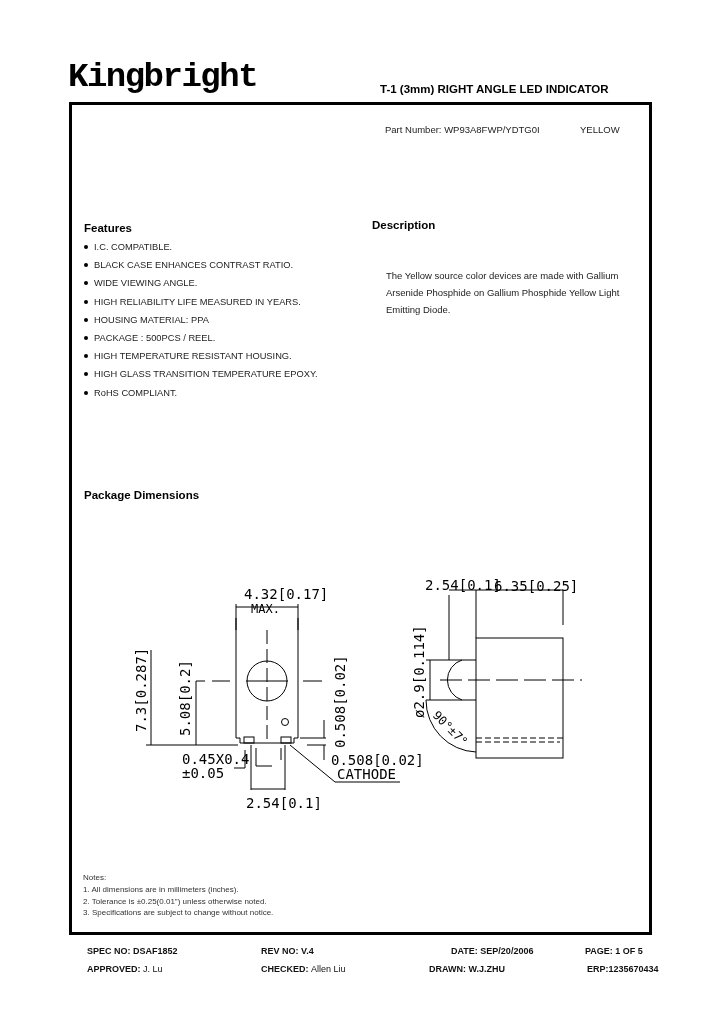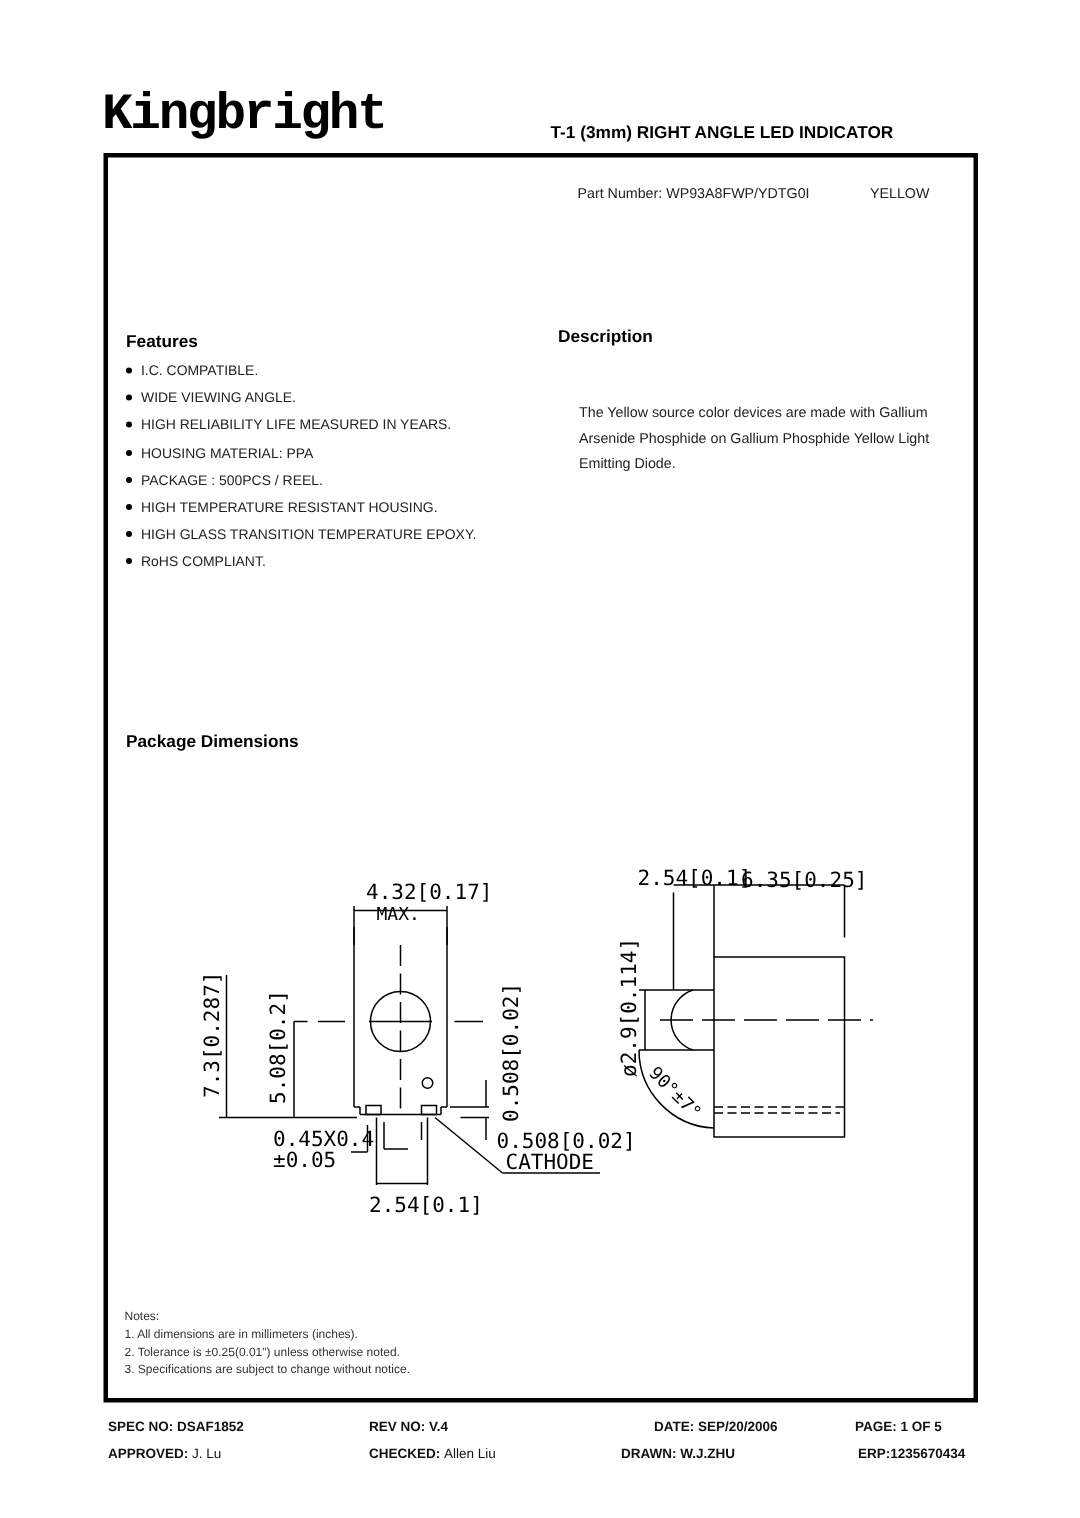--- a/index.html
+++ b/index.html
@@ -1,49 +1,50 @@
 <!DOCTYPE html>
 <html><head>
 <meta charset="utf-8">
 <style>
   html,body{margin:0;padding:0;background:#fff;}
   body{width:720px;height:1012px;position:relative;overflow:hidden;font-family:"Liberation Sans",sans-serif;color:#000;}
   .abs{position:absolute;}
   .logo{left:68px;top:58px;font-size:34px;font-weight:bold;letter-spacing:-1.5px;font-family:Liberation Mono, monospace;}
-  .doc-title{left:367px;top:83px;font-size:11.5px;font-weight:bold;}
+  .doc-title{left:380px;top:83px;font-size:11.5px;font-weight:bold;}
   .frame{left:69px;top:102px;width:577px;height:827px;border:3px solid #000;}
   .part{left:385px;top:124px;font-size:9.5px;color:#222;}
   .part-color{left:580px;top:124px;font-size:9.5px;color:#222;}
   h3{margin:0;font-size:11.5px;font-weight:bold;}
   .features-h{left:84px;top:222px;}
   .feat-list{left:84px;top:241px;margin:0;padding:0;list-style:none;font-size:9.3px;color:#222;}
   .feat-list li{height:18.2px;line-height:13px;position:relative;padding-left:10px;}
   .feat-list li::before{content:"";position:absolute;left:0;top:4px;width:4px;height:4px;border-radius:50%;background:#000;}
   .desc-h{left:372px;top:219px;}
   .desc{left:386px;top:237px;width:265px;font-size:9.5px;line-height:17px;color:#222;margin-top:30px;}
   .pkg-h{left:84px;top:489px;}
   .notes{left:83px;top:872px;font-size:8px;line-height:11.8px;color:#333;}
-  .foot{font-size:9px;font-weight:bold;color:#111;}
+  .foot{font-size:9px;font-weight:bold;color:#111;margin-left:15px;}
   .foot span.v{font-weight:normal;}
   svg text{font-family:"DejaVu Sans Mono","Liberation Mono",monospace;}
 </style>
 </head>
 <body>
 
 <div class="abs logo">Kingbright</div>
 <div class="abs doc-title">T-1 (3mm) RIGHT ANGLE LED INDICATOR</div>
 
 <div class="abs frame"></div>
 
 <div class="abs part">Part Number: WP93A8FWP/YDTG0I</div>
 <div class="abs part-color">YELLOW</div>
 
 <h3 class="abs features-h">Features</h3>
 <ul class="abs feat-list">
   <li>I.C. COMPATIBLE.</li>
+  <li>BLACK CASE ENHANCES CONTRAST RATIO.</li>
   <li>WIDE VIEWING ANGLE.</li>
   <li>HIGH RELIABILITY LIFE MEASURED IN YEARS.</li>
   <li>HOUSING MATERIAL: PPA</li>
   <li>PACKAGE : 500PCS / REEL.</li>
   <li>HIGH TEMPERATURE RESISTANT HOUSING.</li>
   <li>HIGH GLASS TRANSITION TEMPERATURE EPOXY.</li>
   <li>RoHS COMPLIANT.</li>
 </ul>
 
 <h3 class="abs desc-h">Description</h3>

